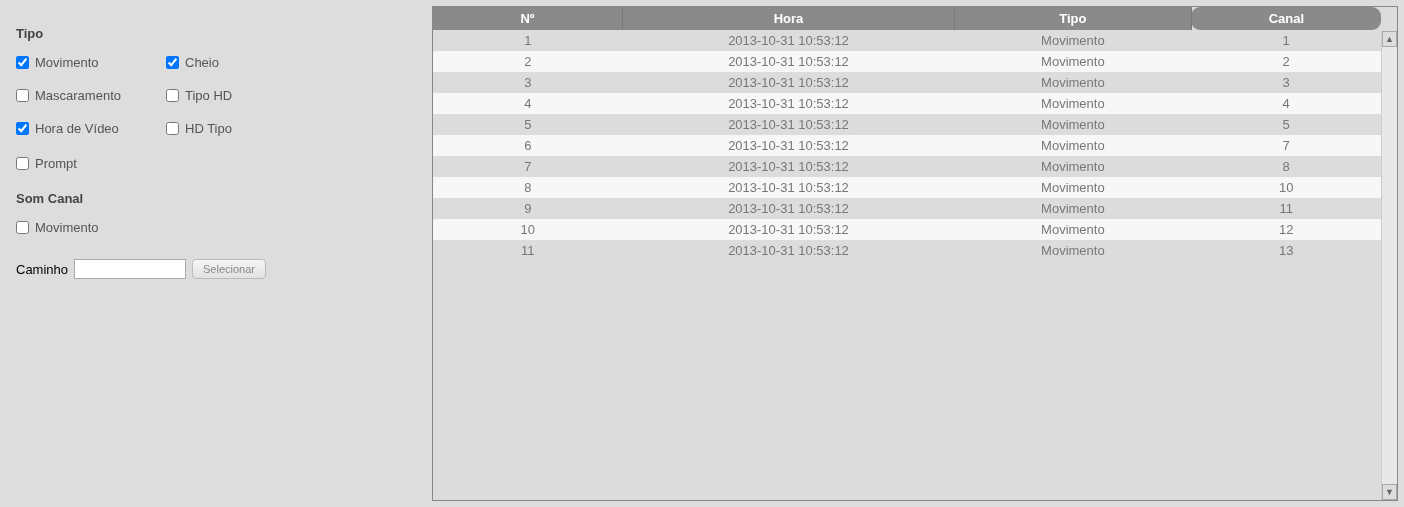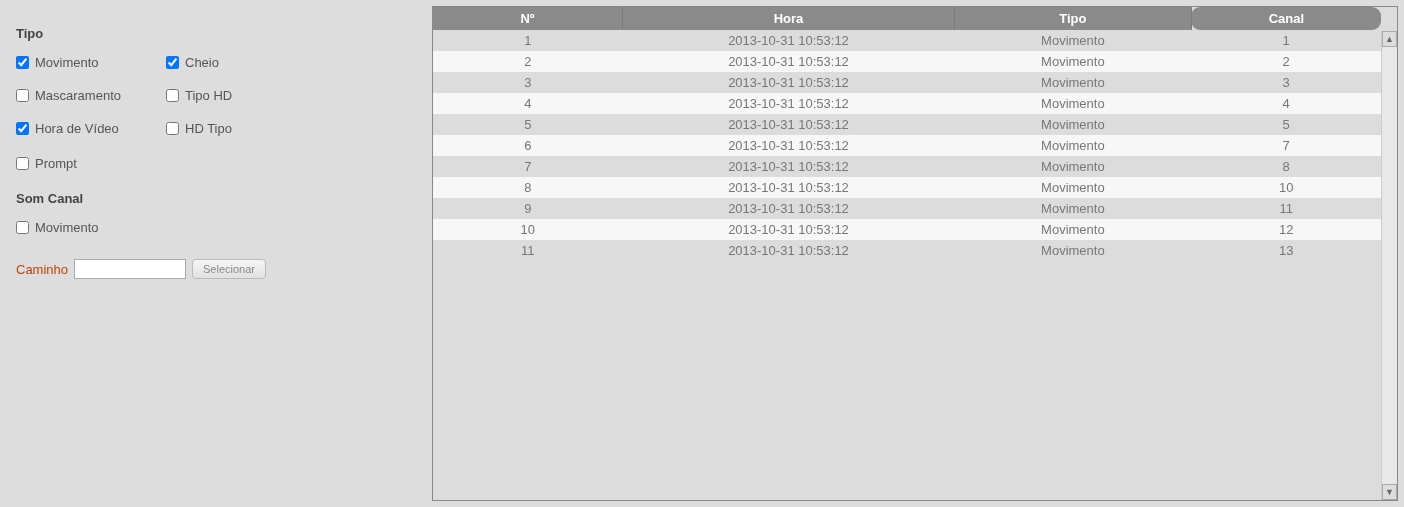--- a/index.html
+++ b/index.html
@@ -57,21 +57,21 @@
       gap: 6px;
       margin-bottom: 20px;
     }
     .path-row {
       display: flex;
       align-items: center;
       gap: 6px;
       margin-top: 24px;
     }
     .path-row label {
-      color: #c2410c;
+      color: #000000;
     }
     .path-row input[type="text"] {
       width: 112px;
       height: 20px;
       border: 1px solid #aaa;
       background: #fff;
       padding: 0 4px;
     }
     .btn {
       border: 1px solid #bbb;

